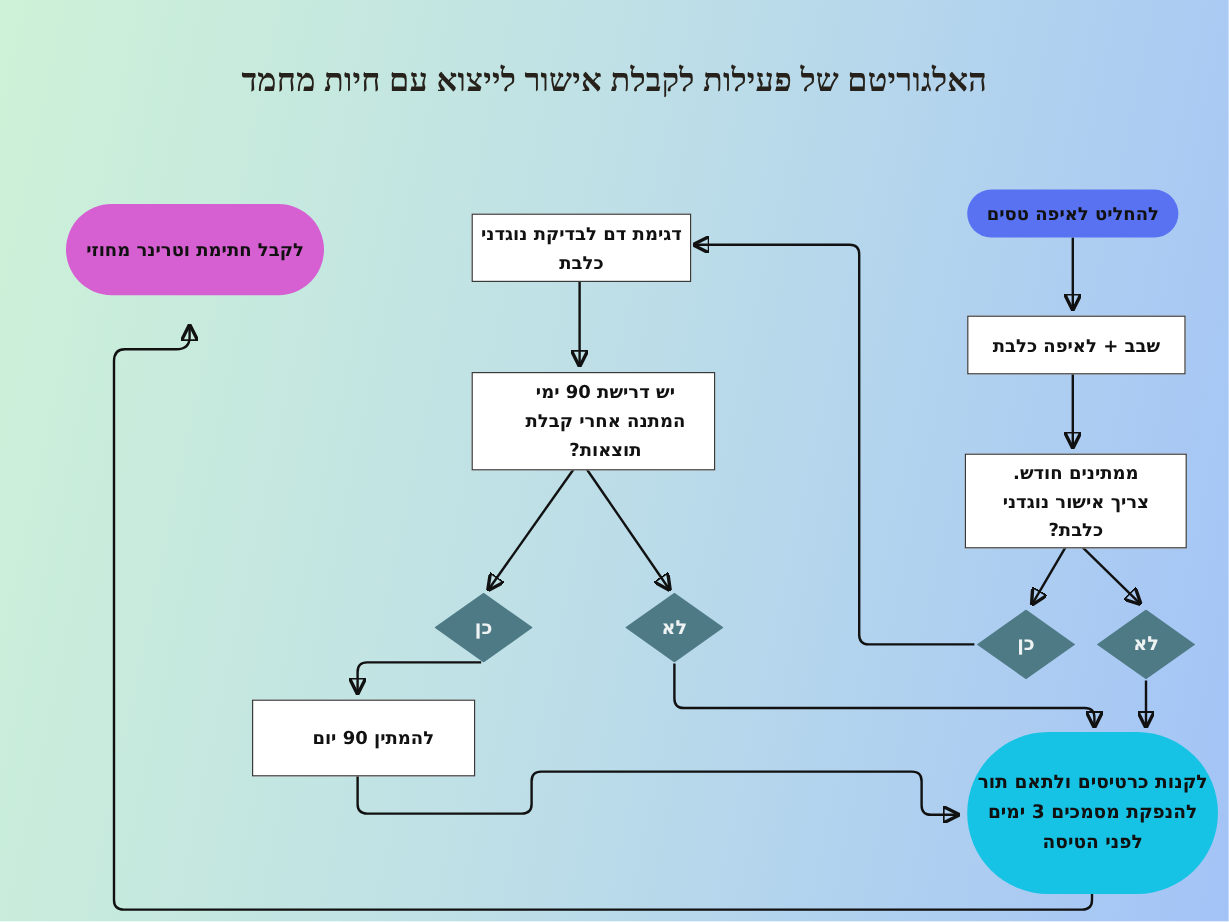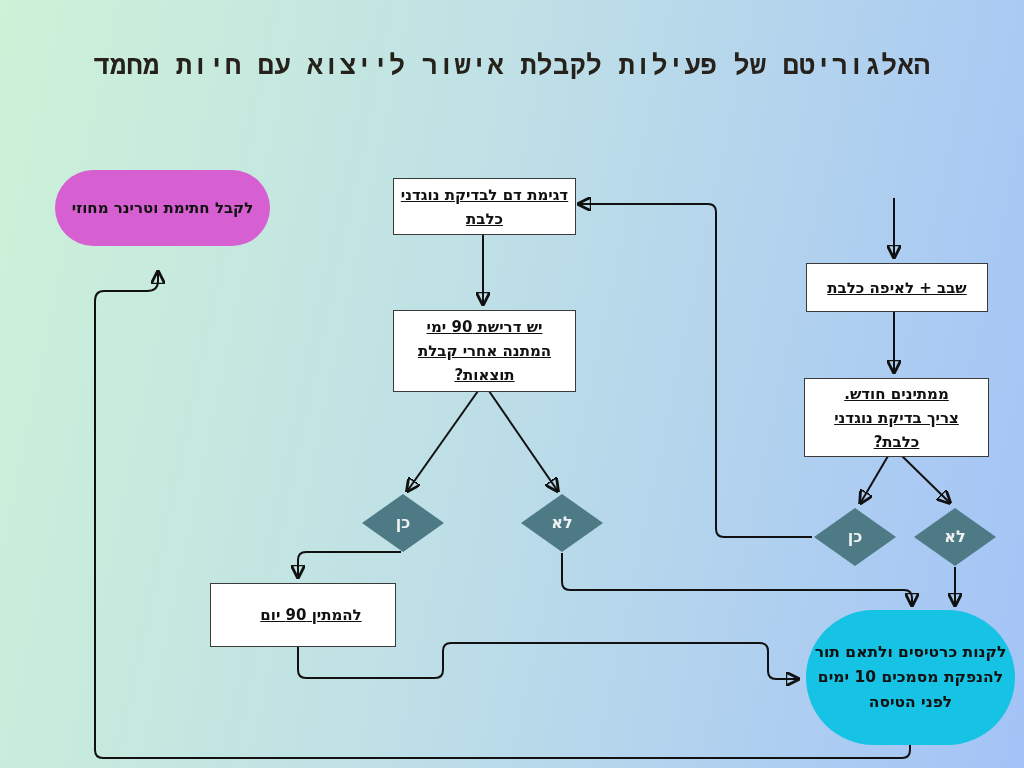--- a/index.html
+++ b/index.html
@@ -20,35 +20,34 @@
     width:1024px;height:768px;overflow:hidden;
     font-family:"DejaVu Sans","Liberation Sans",sans-serif;
   }
   .canvas{
     position:relative;width:1024px;height:768px;
     background:linear-gradient(102deg,var(--background-start) 0%,#bfe0e6 45%,var(--background-end) 100%);
   }
   .page-title{
     position:absolute;top:52px;left:0;width:100%;
     text-align:center;direction:rtl;
-    font-family:Liberation Mono, monospace;
+    font-family:Liberation Serif, serif;
     font-weight:bold;font-size:27px;color:var(--title-text);
     letter-spacing:0.2px;
   }
   svg.connectors{position:absolute;inset:0;}
   svg.connectors path{stroke:var(--connector);stroke-width:2;fill:none;stroke-linejoin:round;stroke-linecap:butt;}
   .node{
     position:absolute;display:flex;align-items:center;justify-content:center;
     direction:rtl;text-align:center;color:var(--node-text);
     font-weight:bold;font-size:15px;line-height:1.6;white-space:pre-line;
   }
   .process{
     background:var(--process-fill);
     border:1px solid #3a3a3a;
-    text-decoration:underline;
   }
   .pill-start{
     background:var(--start-node-fill);
     border-radius:22px;
   }
   .stadium-final{
     background:var(--final-fill);
     border-radius:50px;
   }
   .stadium-terminal{
@@ -85,37 +84,40 @@
     <path d="M483 233 V303" marker-end="url(#arrow)"></path>
     <path d="M478 391 L408 490" marker-end="url(#arrow)"></path>
     <path d="M489 391 L557 490" marker-end="url(#arrow)"></path>
     <path d="M401 552 H306 Q298 552 298 560 V576" marker-end="url(#arrow)"></path>
     <path d="M298 645 V670 Q298 678 306 678 H435 Q443 678 443 670 V651 Q443 643 451 643 H760 Q768 643 768 651 V671 Q768 679 776 679 H797" marker-end="url(#arrow)"></path>
     <path d="M562 553 V582 Q562 590 570 590 H904 Q912 590 912 598 V604" marker-end="url(#arrow)"></path>
     <path d="M955 567 V604" marker-end="url(#arrow)"></path>
     <path d="M910 745 V750 Q910 758 902 758 H103 Q95 758 95 750 V301 Q95 291 104 291 H147 Q158 291 158 281 V273" marker-end="url(#arrow)"></path>
   </svg>
 
+  <div class="node pill-start" style="left:806px;top:158px;width:176px;height:40px;">
+    <span>להחליט לאיפה טסים</span>
+  </div>
 
   <div class="node process" style="left:806px;top:263px;width:180px;height:47px;">
     <span>שבב + לאיפה כלבת</span>
   </div>
 
   <div class="node process" style="left:804px;top:378px;width:183px;height:77px;">
     <span>ממתינים חודש.
-צריך בדיקת נוגדני
+צריך אישור נוגדני
 כלבת?</span>
   </div>
 
   <div class="node process" style="left:393px;top:178px;width:181px;height:55px;">
     <span>דגימת דם לבדיקת נוגדני
 כלבת</span>
   </div>
 
-  <div class="node process" style="left:393px;top:310px;width:181px;height:80px;">
+  <div class="node process" style="left:393px;top:310px;width:181px;height:80px;padding-left:20px;">
     <span>יש דרישת 90 ימי
 המתנה אחרי קבלת
 תוצאות?</span>
   </div>
 
   <div class="node process" style="left:210px;top:583px;width:168px;height:62px;padding-left:16px;">
     <span>להמתין 90 יום</span>
   </div>
 
   <div class="node diamond" style="left:814px;top:508px;width:82px;height:58px;">
@@ -129,21 +131,21 @@
   <div class="node diamond" style="left:362px;top:494px;width:82px;height:58px;">
     <span>כן</span>
   </div>
 
   <div class="node diamond" style="left:521px;top:494px;width:82px;height:58px;">
     <span>לא</span>
   </div>
 
   <div class="node stadium-terminal" style="left:806px;top:610px;width:209px;height:135px;">
     <span>לקנות כרטיסים ולתאם תור
-להנפקת מסמכים 10 ימים
+להנפקת מסמכים 3 ימים
 לפני הטיסה</span>
   </div>
 
   <div class="node stadium-final" style="left:55px;top:170px;width:215px;height:76px;">
     <span>לקבל חתימת וטרינר מחוזי</span>
   </div>
 
 </div>
 
 </body></html>

